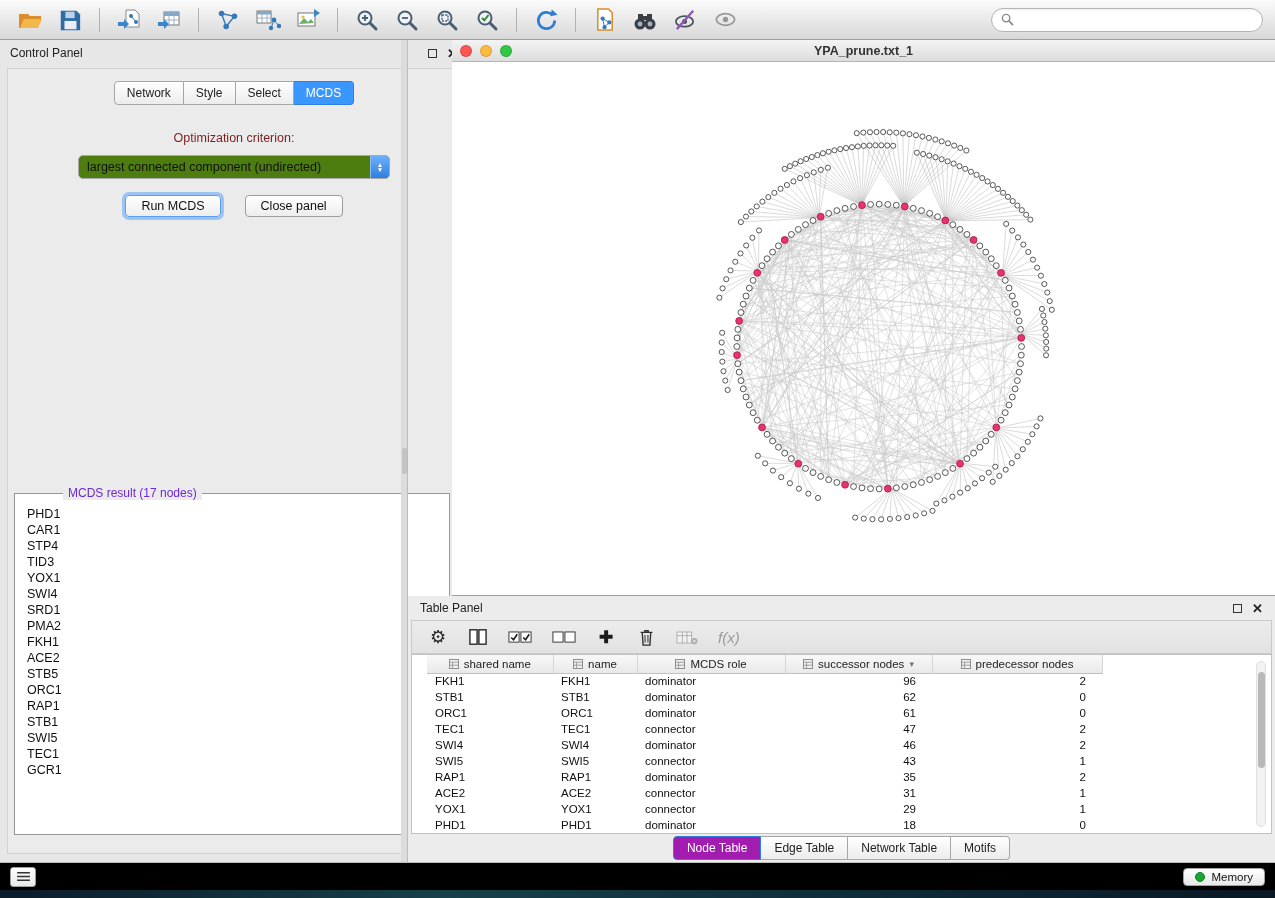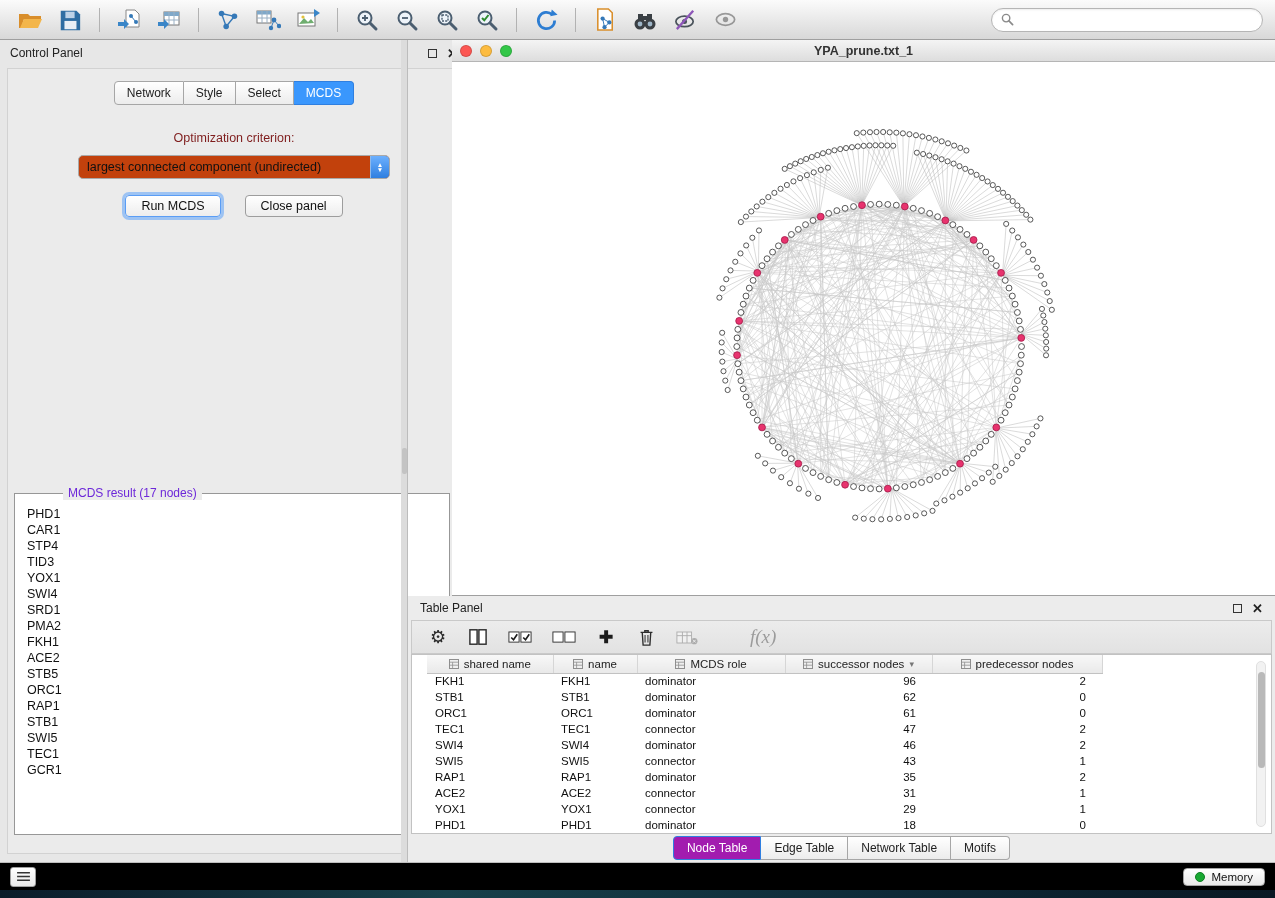--- a/index.html
+++ b/index.html
@@ -26,21 +26,21 @@
   .float-glyph { width:9px; height:9px; border:1.5px solid #333; display:inline-block; }
   .close-glyph { font-size:13px; font-weight:bold; color:#222; line-height:1; }
   .cp-inner { position:absolute; top:28px; left:7px; right:7px; bottom:8px; background:#ebebeb; border:1px solid #d2d2d2; }
   .cp-tabs { display:flex; justify-content:center; margin-top:12px; }
   .cp-tab { font-size:12px; padding:4px 12px; background:linear-gradient(#ffffff,#ececec);
     border:1px solid #a6a6a6; border-left:none; color:#222; cursor:default; }
   .cp-tab:first-child { border-left:1px solid #a6a6a6; border-radius:4px 0 0 4px; }
   .cp-tab:last-child { border-radius:0 4px 4px 0; }
   .cp-tab.active { background:#3a97fd; border-color:#2f7fe0; color:#fff; }
   .opt-label { text-align:center; margin-top:26px; font-size:12.5px; color:#7f1d1d; }
-  .dropdown { width:312px; height:24px; margin:10px auto 0; background:#c2410c; border:1px solid #a9a9a9;
+  .dropdown { width:312px; height:24px; margin:10px auto 0; background:#4d7c0f; border:1px solid #a9a9a9;
     border-radius:5px; display:flex; align-items:center; overflow:hidden; }
   .dropdown .dval { flex:1; font-size:12.5px; padding:0 8px; color:#111; white-space:nowrap; }
   .dropdown .stepper { width:19px; align-self:stretch; background:linear-gradient(#6cb0fe,#2f7fe0);
     display:flex; flex-direction:column; align-items:center; justify-content:center; color:#fff;
     font-size:6.5px; line-height:5px; border-left:1px solid #8fb9ea; }
   .btn-row { display:flex; justify-content:center; gap:24px; margin-top:16px; }
   .btn { font-size:12.5px; padding:3px 15px; background:linear-gradient(#ffffff,#ededed);
     border:1px solid #9d9d9d; border-radius:4px; color:#111; }
   .btn.default { box-shadow:0 0 0 3px rgba(92,163,250,.55); border-color:#5a9df5; }
   .result-box { position:absolute; left:6px; right:10px; top:424px; bottom:18px;
@@ -63,21 +63,21 @@
   .net-canvas { position:absolute; top:22px; left:0; right:0; bottom:0; background:#fff; }
   .net-canvas svg { width:100%; height:100%; display:block; }
 
   .table-panel { flex:1; position:relative; background:#ececec; display:flex; flex-direction:column; }
   .tp-header { height:24px; display:flex; align-items:center; padding:0 12px; font-size:12px; color:#222; }
   .tp-toolbar { height:34px; margin:0 3px; background:linear-gradient(#ececec,#e2e2e2); border:1px solid #c9c9c9;
     display:flex; align-items:center; gap:20px; padding:0 16px; }
   .tt-icon { display:flex; align-items:center; justify-content:center; min-width:20px; }
   .gear-glyph { font-size:18px; color:#2b2b2b; line-height:1; }
   .plus-glyph { font-size:17px; font-weight:bold; color:#1c1c1c; line-height:1; }
-  .fx-glyph { font-family:Liberation Serif, serif; font-style:italic; color:#9b9b9b; font-size:19px;margin-left:32px; }
+  .fx-glyph { font-family:Liberation Sans, sans-serif; font-style:italic; color:#9b9b9b; font-size:15px; }
 
   .table-wrap { flex:1; margin:0 3px; background:#fff; border:1px solid #c2c2c2; position:relative; overflow:hidden; padding-left:15px; }
   table.node-table { border-collapse:collapse; width:675px; font-size:11.5px; table-layout:fixed; }
   .node-table th { height:18px; font-weight:normal; font-size:11.5px; color:#222;
     background:linear-gradient(#f8f8f8,#e9e9e9); border-right:1px solid #d6d6d6; border-bottom:1px solid #c2c2c2;
     padding:0 4px; white-space:nowrap; }
   .th-inner { display:flex; align-items:center; justify-content:center; gap:5px; }
   .node-table td { height:16px; padding:0 8px; color:#111; white-space:nowrap; }
   .node-table td.num { text-align:right; padding-right:16px; }
   .vscroll { position:absolute; right:5px; top:6px; bottom:6px; width:10px; background:#f2f2f2; border:1px solid #e0e0e0; border-radius:6px; }

